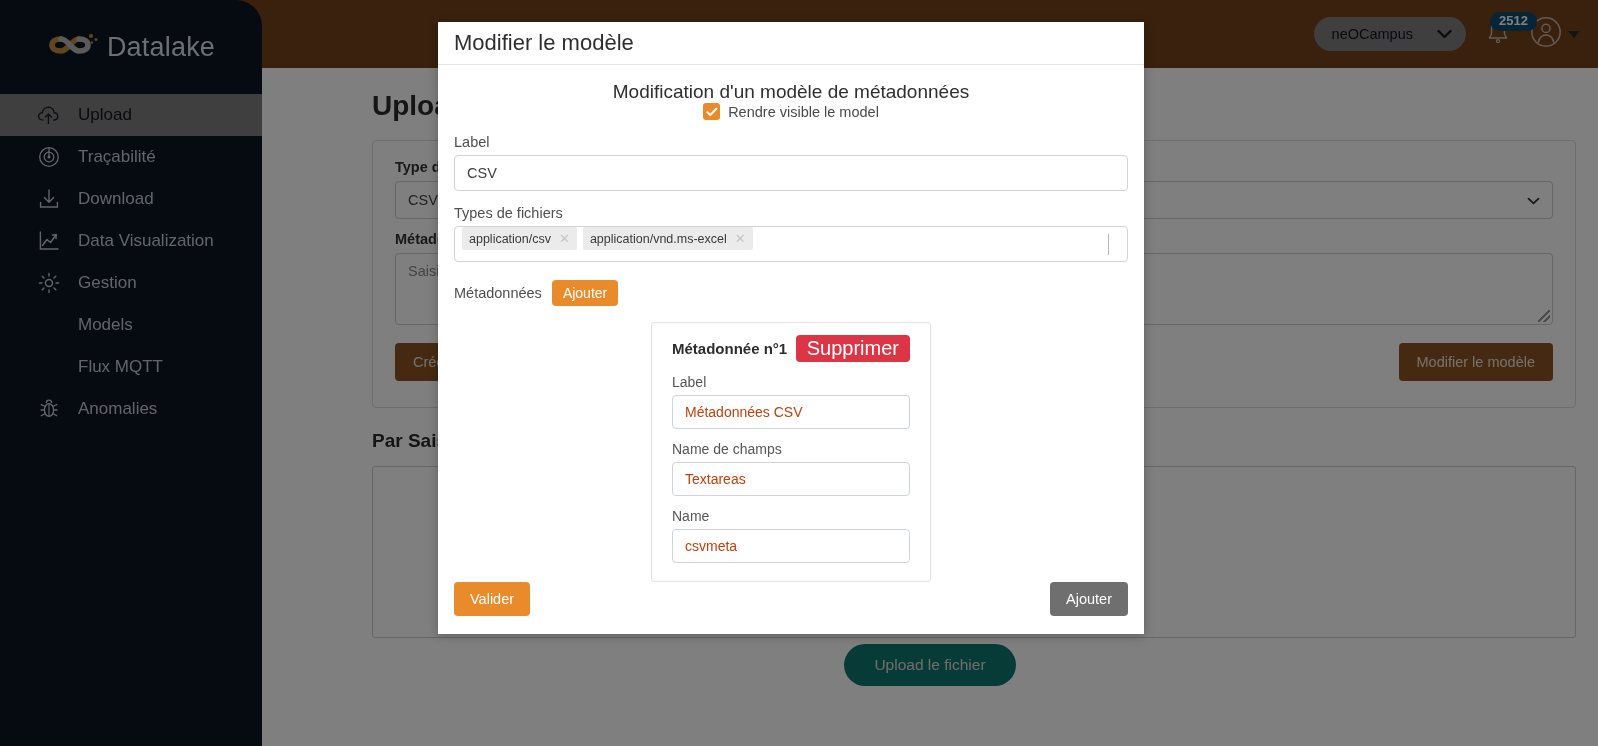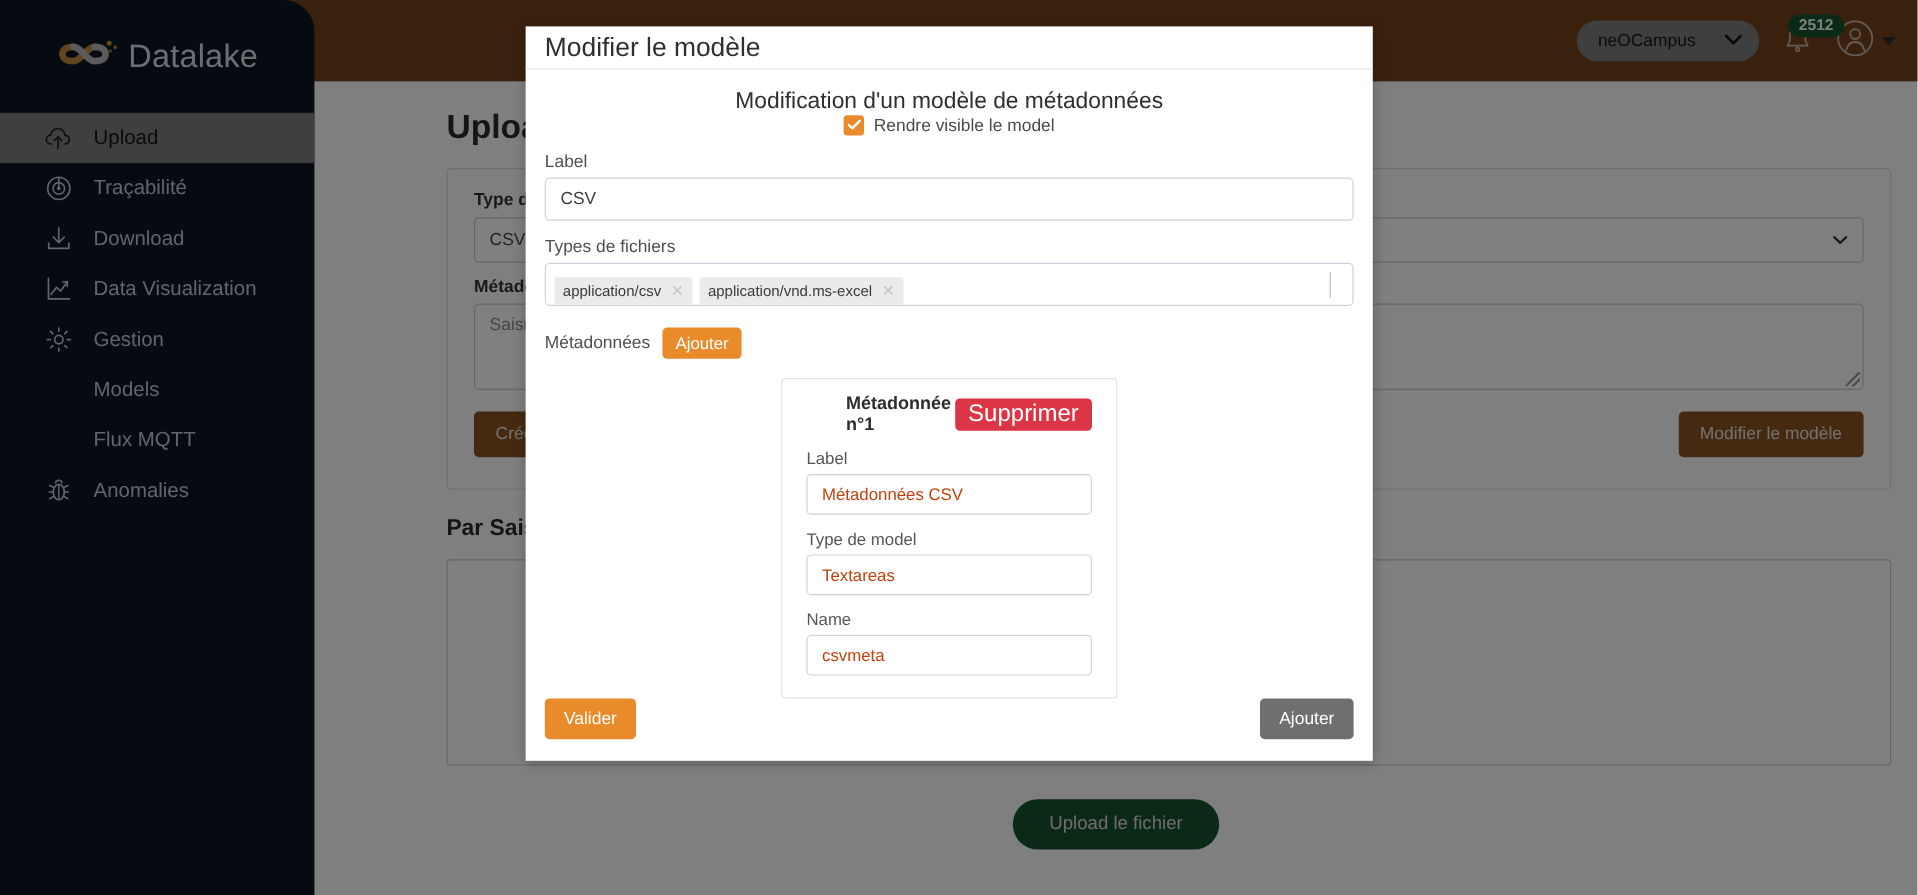--- a/index.html
+++ b/index.html
@@ -26,21 +26,21 @@
     background: #7e7e7e; color: #13151c;
     border-radius: 18px; height: 34px;
     display: flex; align-items: center; gap: 24px;
     padding: 0 14px 0 18px;
     font-size: 14.5px;
   }
   .tenant-select .chev { color: #13151c; display: block; }
   .bell-wrap { position: relative; width: 36px; height: 40px; display: flex; align-items: center; justify-content: center; }
   .badge {
     position: absolute; top: -2px; left: 10px;
-    background: #14532d; color: #ffffff;
+    background: #0c4a6e; color: #ffffff;
     font-size: 13px; font-weight: 700;
     border-radius: 11px; padding: 2px 9px 3px;
     line-height: 1.1;
     text-align: right;
   }
   .avatar-wrap { display: flex; align-items: center; gap: 6px; }
   .caret-down {
     width: 0; height: 0;
     border-left: 6px solid transparent;
     border-right: 6px solid transparent;
@@ -103,22 +103,22 @@
     background: #8a5522; color: #e9e2da; border: none; border-radius: 4px;
     height: 38px; padding: 0 18px; font-size: 14.5px; cursor: pointer;
   }
   .actions { display: flex; justify-content: space-between; margin-top: 18px; }
   .sub-title { margin: 22px 0 0 110px; font-size: 19px; font-weight: 700; color: #2b2b2b; }
   .dropzone {
     margin: 14px 22px 0 110px; height: 172px;
     border: 1px solid #cccccc; border-radius: 3px; background: #fff;
   }
   .upload-pill {
-    display: block; margin: 28px auto 0; width: 172px; height: 42px;
-    border-radius: 21px; border: none; background: #14532d; color: #e3d9cf;
+    display: block; margin: 6px auto 0; width: 172px; height: 42px;
+    border-radius: 21px; border: none; background: #0f766e; color: #e3d9cf;
     font-size: 15.5px; cursor: pointer;
   }
 
   
   .scrim {
     position: absolute; left: 0; top: 0; width: 1598px; height: 746px;
     background: rgba(0,0,0,0.50); z-index: 10;
   }
 
   
@@ -143,21 +143,21 @@
     display: flex; align-items: center; justify-content: center;
   }
   .m-label { font-size: 14.5px; color: #4f4f4f; margin: 14px 0 5px; }
   .m-input {
     width: 100%; height: 36px; border: 1px solid #ced4da; border-radius: 4px;
     background: #fff; color: #3d3d3d; font-size: 14.5px;
     padding: 0 12px; display: flex; align-items: center;
   }
   .tagbox {
     width: 100%; height: 36px; border: 1px solid #ced4da; border-radius: 4px;
-    background: #fff; display: flex; align-items: flex-end; gap: 6px;
+    background: #fff; display: flex; align-items: flex-start; gap: 6px;
     padding: 0 7px; position: relative;
   }
   .tag {
     background: #ebebeb; color: #3a3a3a; font-size: 12.5px;
     height: 23px; border-radius: 2px;
     display: flex; align-items: center; gap: 8px; padding: 0 7px;
   }
   .tag .x { color: #c5c5c5; font-size: 13px; }
   .caret-line {
     position: absolute; right: 18px; top: 7px;
@@ -168,21 +168,21 @@
   .btn-orange {
     background: #e98b2b; color: #fff; border: none; border-radius: 4px;
     height: 26px; padding: 0 11px; font-size: 14px; cursor: pointer;
   }
   .meta-card {
     width: 280px; margin: 16px auto 0;
     border: 1px solid #e3e3e3; border-radius: 3px;
     padding: 12px 20px 18px;
   }
   .mc-head { display: flex; align-items: center; justify-content: space-between; }
-  .mc-title { font-size: 15px; font-weight: 700; color: #2d2d2d; margin-left: 33px; }
+  .mc-title { font-size: 15px; font-weight: 700; color: #2d2d2d; }
   .btn-red {
     background: #dc3545; color: #fff; border: none; border-radius: 4px;
     height: 27px; padding: 0 11px; font-size: 20px; cursor: pointer;
   }
   .mc-label { font-size: 14px; color: #565656; margin: 12px 0 5px; }
   .mc-input {
     width: 100%; height: 34px; border: 1px solid #ced4da; border-radius: 4px;
     background: #fff; color: #c2410c; font-size: 14px;
     padding: 0 12px; display: flex; align-items: center;
   }
@@ -433,21 +433,21 @@
         <div class="mc-head">
           <span class="mc-title">Métadonnée n°1</span>
           <button class="btn-red">Supprimer</button>
         </div>
 
         <div class="mc-label">Label</div>
         <div class="mc-input">
           <span>Métadonnées CSV</span>
         </div>
 
-        <div class="mc-label">Type de model</div>
+        <div class="mc-label">Name de champs</div>
         <div class="mc-input">
           <span>Textareas</span>
         </div>
 
         <div class="mc-label">Name</div>
         <div class="mc-input">
           <span>csvmeta</span>
         </div>
       </div>
 

